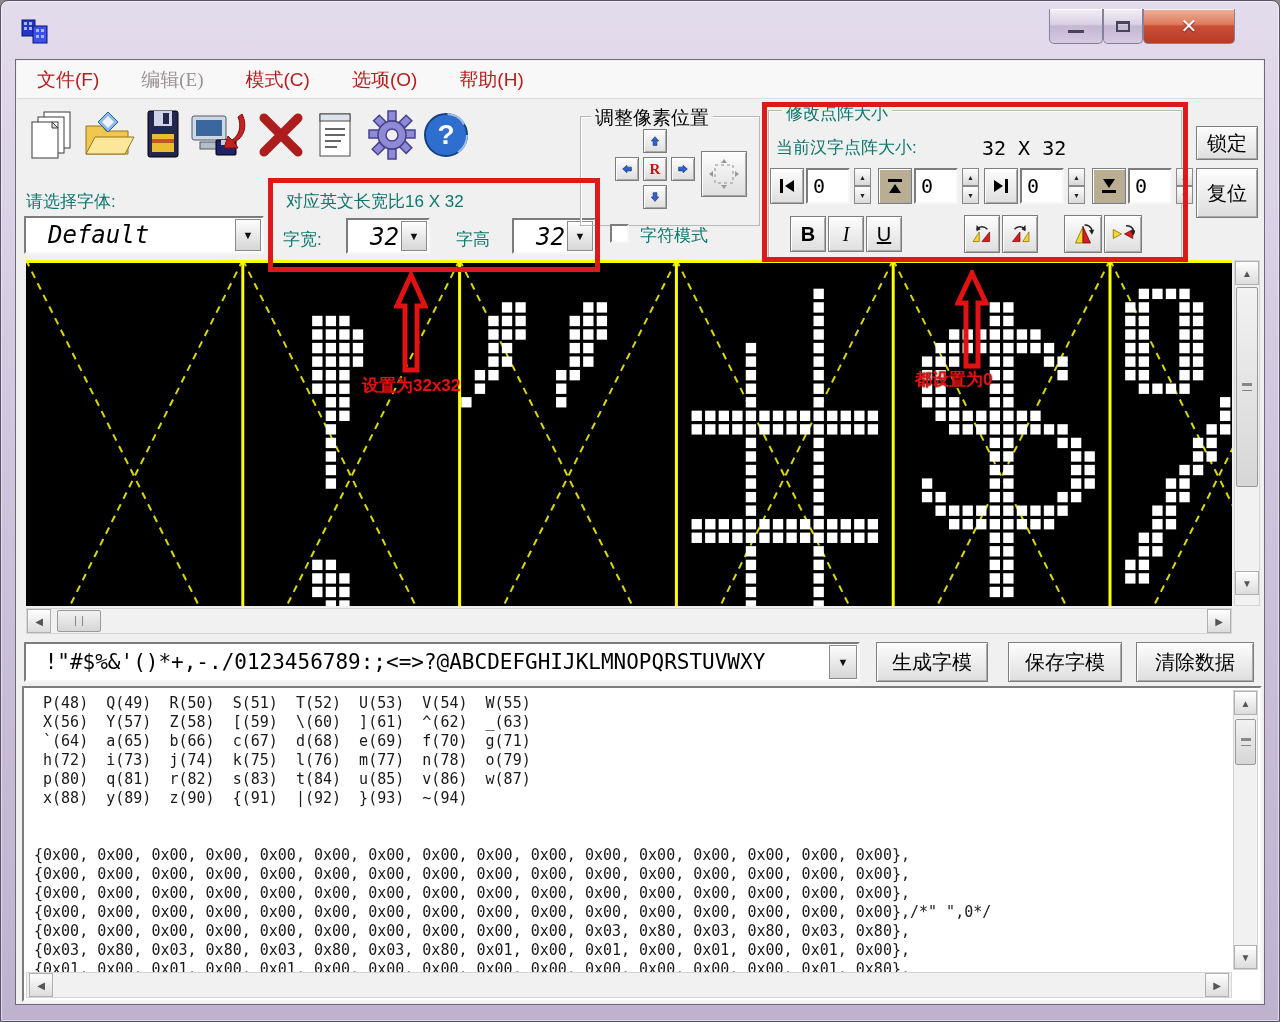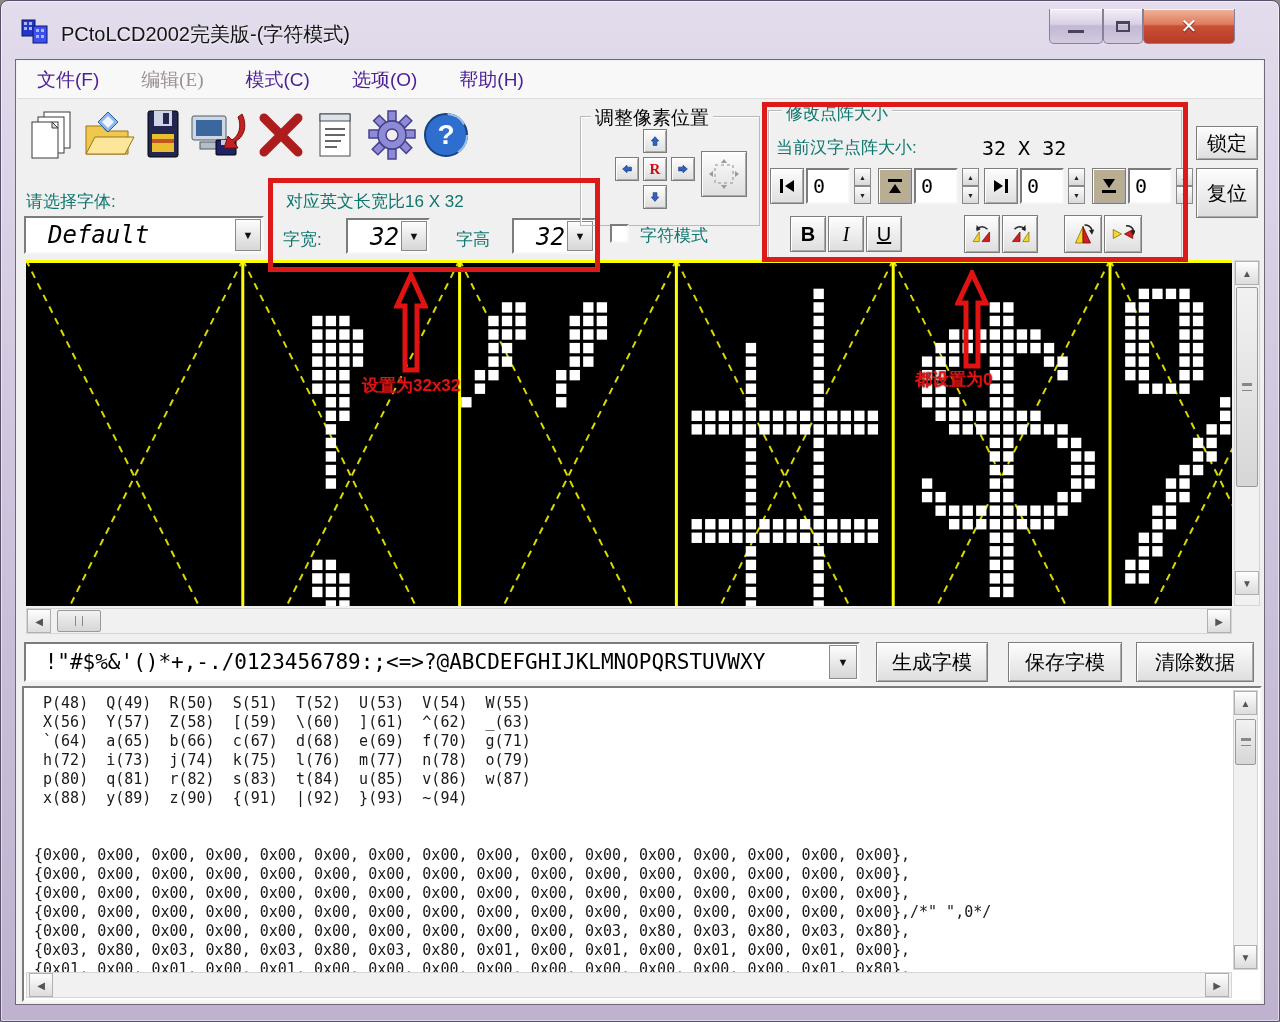--- a/index.html
+++ b/index.html
@@ -5,21 +5,21 @@
   html,body{margin:0;padding:0;background:#888;}
   *{box-sizing:border-box;font-family:"Liberation Sans","DejaVu Sans",sans-serif;}
   .a{position:absolute;}
   #frame{position:relative;width:1280px;height:1022px;background:linear-gradient(180deg,#e3dcec 0%,#cfc5dd 45%,#bfb2cf 100%);border:1px solid #59516b;border-radius:8px 8px 2px 2px;box-shadow:inset 0 0 0 1px rgba(255,255,255,.5);overflow:hidden;}
   #titlebar{left:0;top:0;width:1280px;height:58px;}
   #win-title{left:60px;top:20px;font-size:20px;color:#141414;text-shadow:0 1px 2px rgba(255,255,255,.8);}
   .winbtn{top:8px;height:35px;border:1px solid #87809a;border-top:none;border-radius:0 0 5px 5px;background:linear-gradient(180deg,#f3eff8 0%,#d9d0e4 45%,#c3b7d3 50%,#d4cae0 100%);box-shadow:inset 0 1px 0 rgba(255,255,255,.8);display:flex;align-items:center;justify-content:center;}
   #btn-close{background:linear-gradient(180deg,#f0b49b 0%,#de7a5c 45%,#c94f35 50%,#b63c28 100%);}
   #client{left:14px;top:58px;width:1250px;height:946px;background:#f0f0f0;border:1px solid #6e6878;}
   #menubar{left:1px;top:1px;width:1246px;height:38px;background:#f8f8f8;border-bottom:1px solid #dcdcdc;display:flex;align-items:center;padding-left:14px;}
-  .menu-item{font-size:19px;color:#4c1d95;margin-right:30px;padding:4px 6px;}
+  .menu-item{font-size:19px;color:#b91c1c;margin-right:30px;padding:4px 6px;}
   .menu-item.dim{color:#9a8f92;font-family:Liberation Serif, serif;}
   .tbtn{background:transparent;border:none;padding:0;}
   label,span,div{cursor:default;}
   .cjk{font-size:17px;color:#0f766e;}
   .sunken{background:#fff;border:2px solid;border-color:#7c7c7c #f7f7f7 #f7f7f7 #7c7c7c;}
   .btn3d{background:linear-gradient(180deg,#fdfdfd,#dedede);border:1px solid #7d7d7d;box-shadow:inset 1px 1px 0 #fff,inset -1px -1px 0 #a9a9a9;display:flex;align-items:center;justify-content:center;font-size:20px;color:#000;}
   .combo{background:#fff;border:2px solid;border-color:#7c7c7c #f7f7f7 #f7f7f7 #7c7c7c;}
   .combo .val{position:absolute;left:22px;top:3px;font-size:24px;font-family:"DejaVu Sans Mono",monospace;color:#000;font-style:italic;}
   .dd{position:absolute;right:1px;top:1px;bottom:1px;width:26px;background:linear-gradient(180deg,#fdfdfd,#d6d6d6);border:1px solid #8a8a8a;display:flex;align-items:center;justify-content:center;font-size:11px;color:#111;}
   .groupbox{border:1px solid #b9b9b9;box-shadow:inset 1px 1px 0 #fff;}
@@ -55,21 +55,20 @@
           <rect x="5" y="8" width="3" height="3"></rect>
           <rect x="10" y="8" width="3" height="3"></rect>
           <rect x="5" y="13" width="3" height="3"></rect>
           <rect x="10" y="13" width="3" height="3"></rect>
           <rect x="17" y="15" width="3" height="3"></rect>
           <rect x="22" y="15" width="3" height="3"></rect>
           <rect x="17" y="21" width="3" height="3"></rect>
           <rect x="22" y="21" width="3" height="3"></rect>
         </g>
     </svg>
-    <span class="a" id="win-title">PCtoLCD2002完美版-(字符模式)</span>
     <div class="a winbtn" style="left:1048px;width:54px">
         <div style="width:16px;height:3px;background:#4a4458;margin-top:10px"></div>
       </div>
     <div class="a winbtn" style="left:1102px;width:40px">
         <div style="width:14px;height:11px;border:2px solid #4a4458;border-top-width:3px"></div>
       </div>
     <div class="a winbtn" id="btn-close" style="left:1142px;width:92px">
         <span style="color:#fff;font-size:20px;font-weight:bold;text-shadow:0 1px 1px #712">✕</span>
       </div>
   </div>

